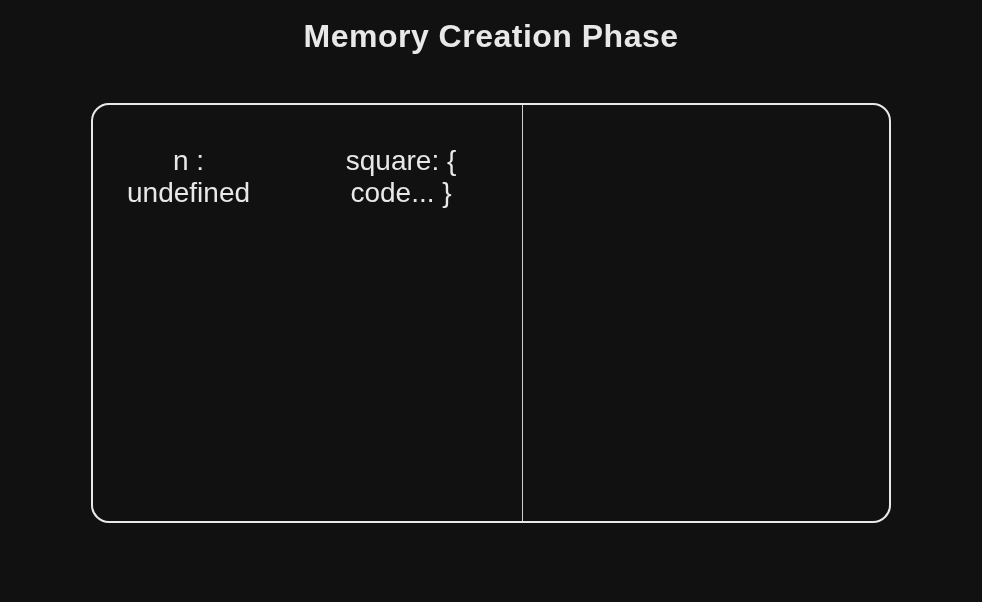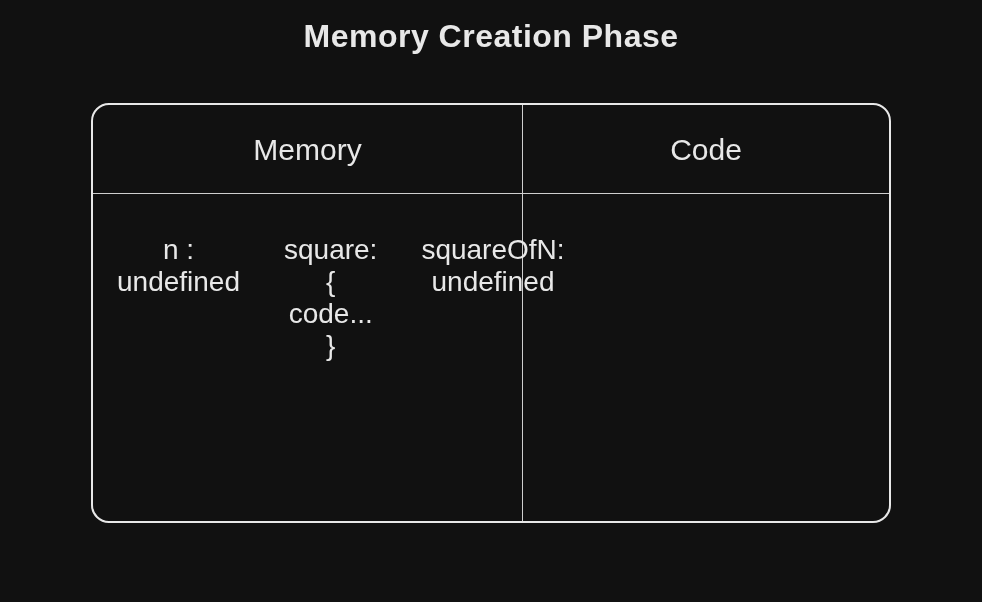--- a/index.html
+++ b/index.html
@@ -66,24 +66,18 @@
     text-align: center;
   }
 </style>
 </head>
 <body>
 
 <div class="title">Memory Creation Phase</div>
 
 <div class="diagram">
   <div class="col memory">
-    <div class="header">Memory</div>
     <div class="body">
       <div class="entry">n : undefined</div>
       <div class="entry">square: { code... }</div>
-      <div class="entry">squareOfN: undefined</div>
     </div>
-  </div>
-  <div class="col code">
-    <div class="header">Code</div>
-    <div class="body"></div>
   </div>
 </div>
 
 </body></html>

